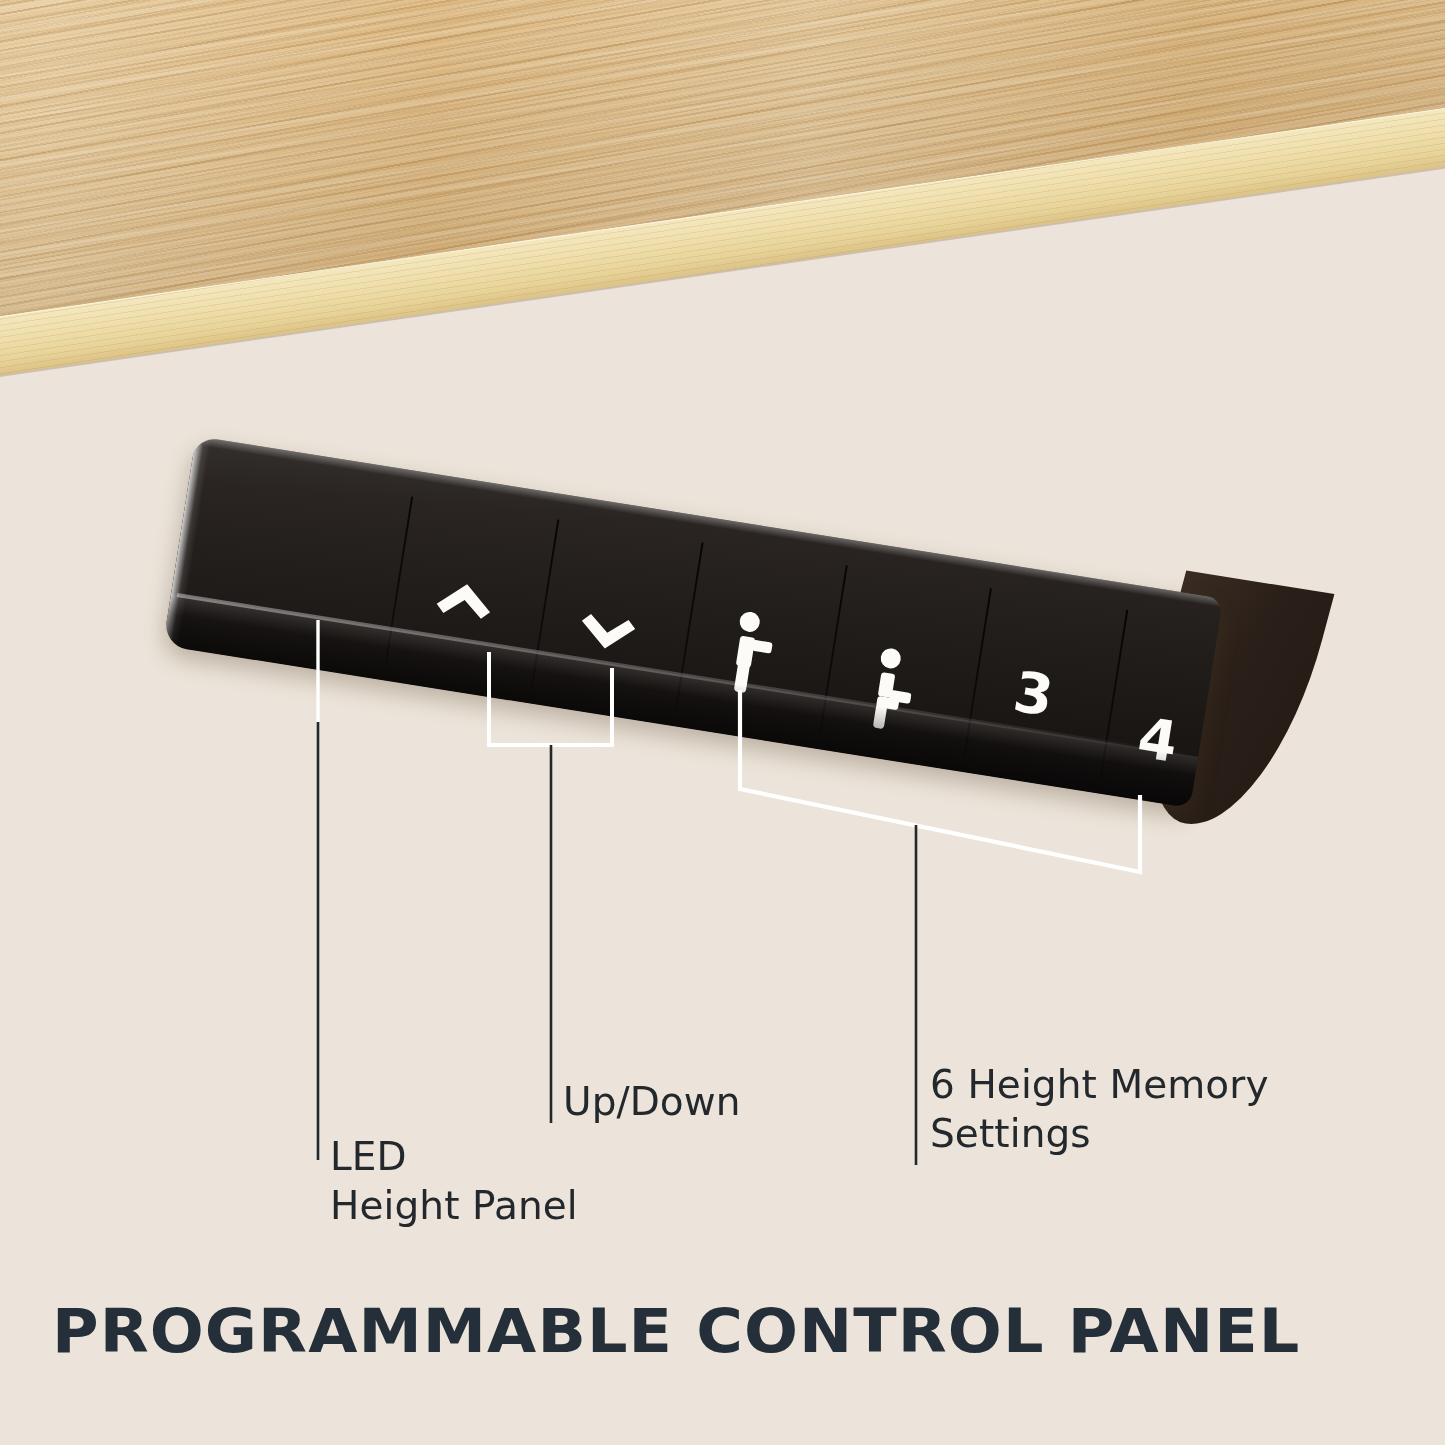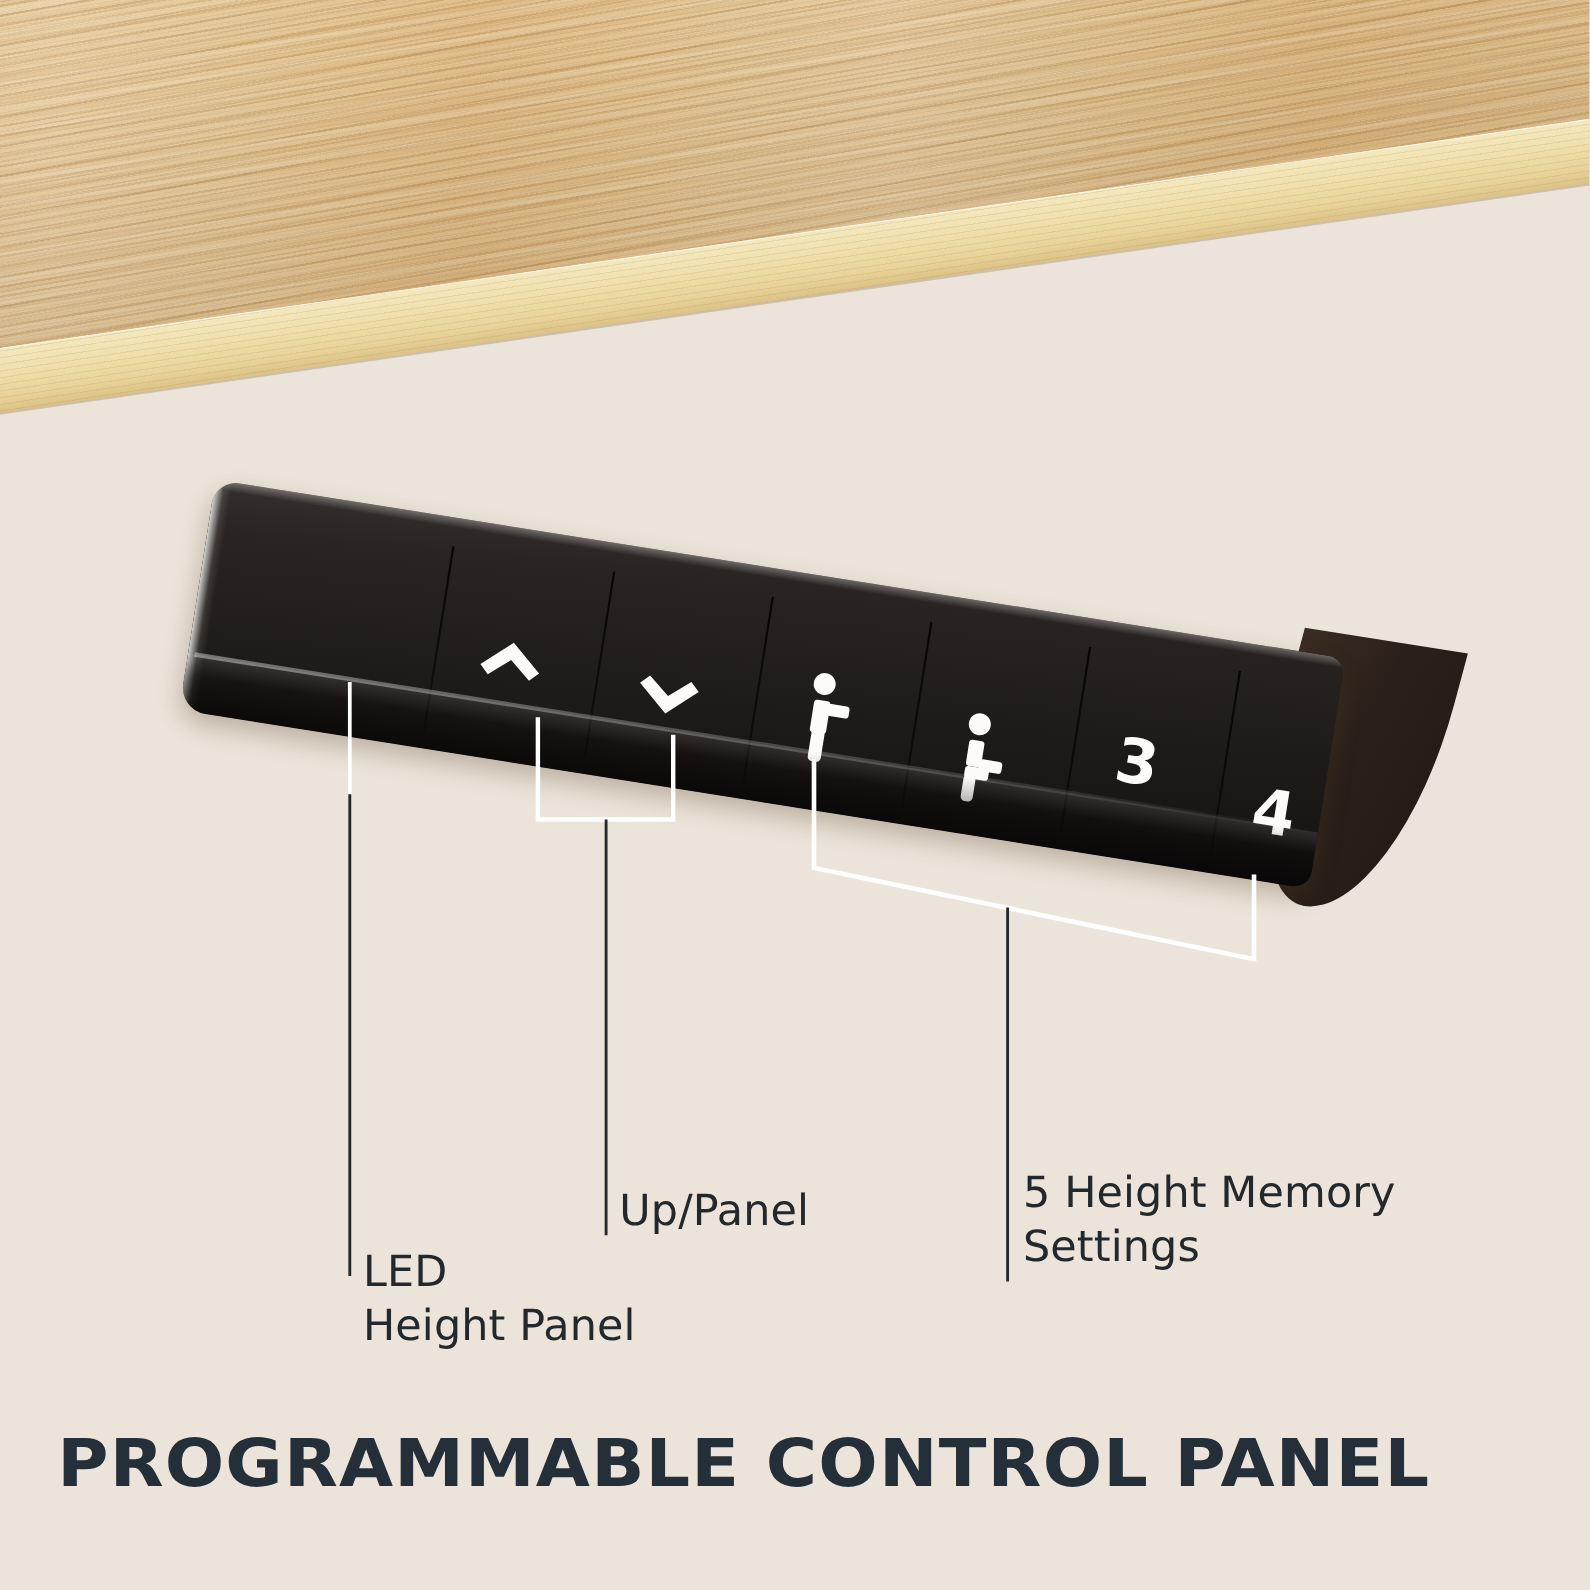--- a/index.html
+++ b/index.html
@@ -173,23 +173,23 @@
     <path d="M318 620 L318 722" stroke="#ffffff" stroke-width="3.4" fill="none"></path>
     <path d="M318 722 L318 1160" stroke="#23282c" stroke-width="2.6" fill="none"></path>
 
     <path d="M489 652 L489 745 L612 745 L612 668" stroke="#ffffff" stroke-width="4" fill="none"></path>
     <path d="M551 745 L551 1123" stroke="#23282c" stroke-width="2.6" fill="none"></path>
 
     <path d="M740 690 L740 789 L1140 872 L1140 795" stroke="#ffffff" stroke-width="4.2" fill="none"></path>
     <path d="M916 825 L916 1165" stroke="#23282c" stroke-width="2.6" fill="none"></path>
   </svg>
 
-  <div class="label" style="left:563px;top:1077px;">Up/Panel</div>
+  <div class="label" style="left:563px;top:1077px;">Up/Down</div>
 
   <div class="label" style="left:330px;top:1132px;">LED
 Height Panel</div>
 
-  <div class="label" style="left:930px;top:1060px;">5 Height Memory
+  <div class="label" style="left:930px;top:1060px;">6 Height Memory
 Settings</div>
 
   <div class="headline">PROGRAMMABLE CONTROL PANEL</div>
 
 </div>
 
 </body></html>

